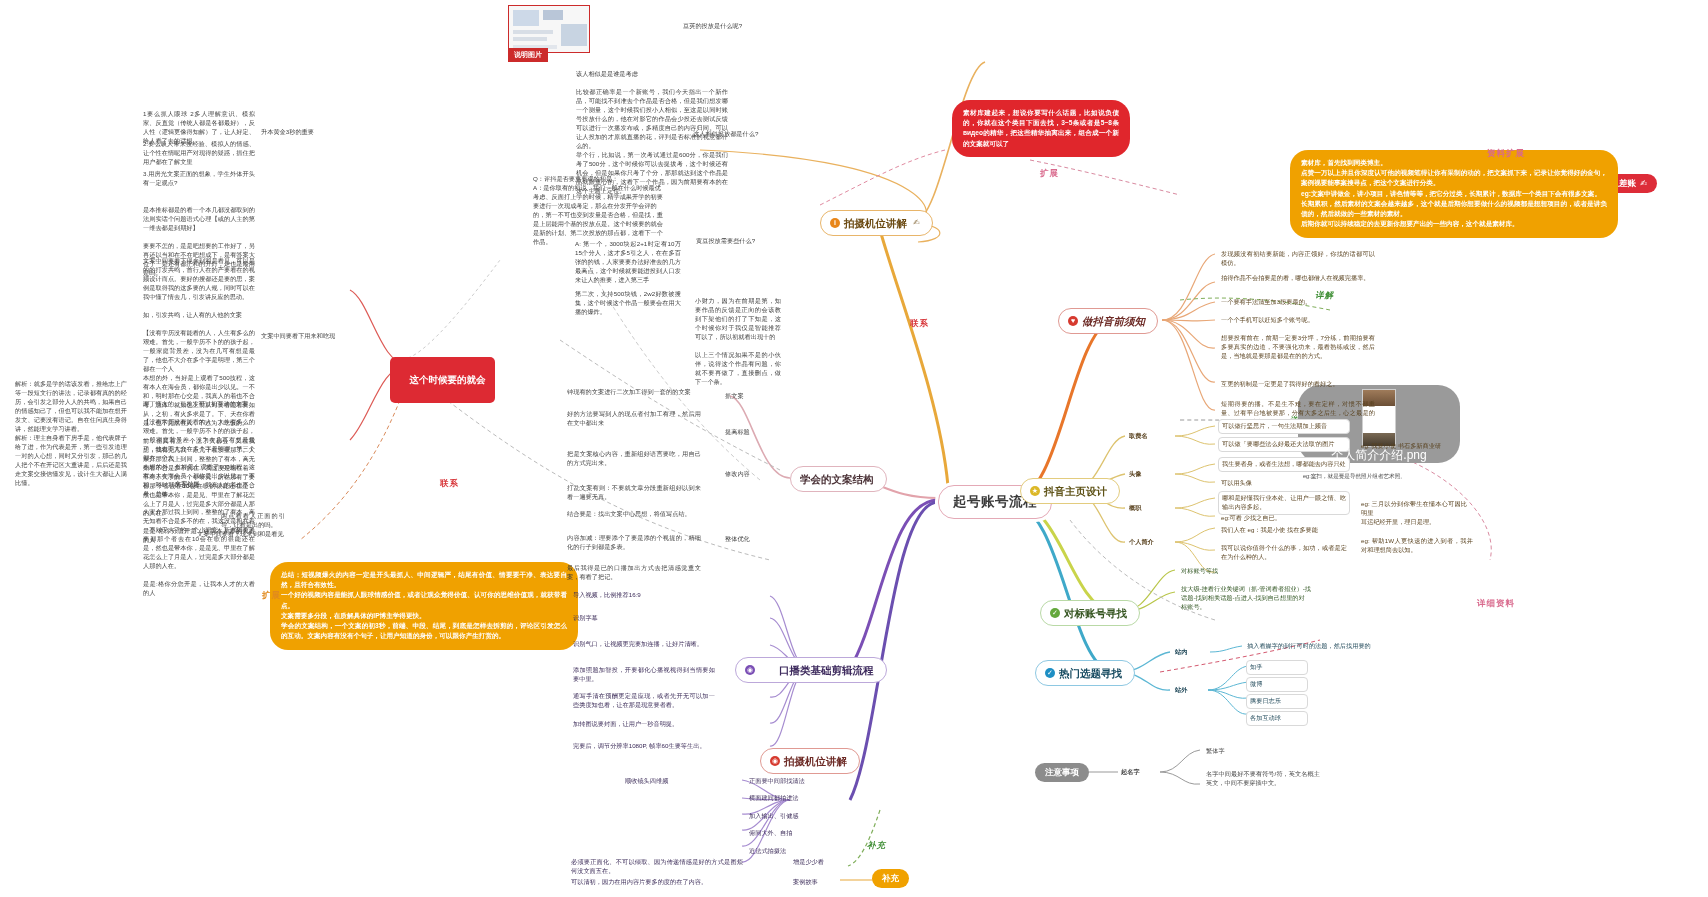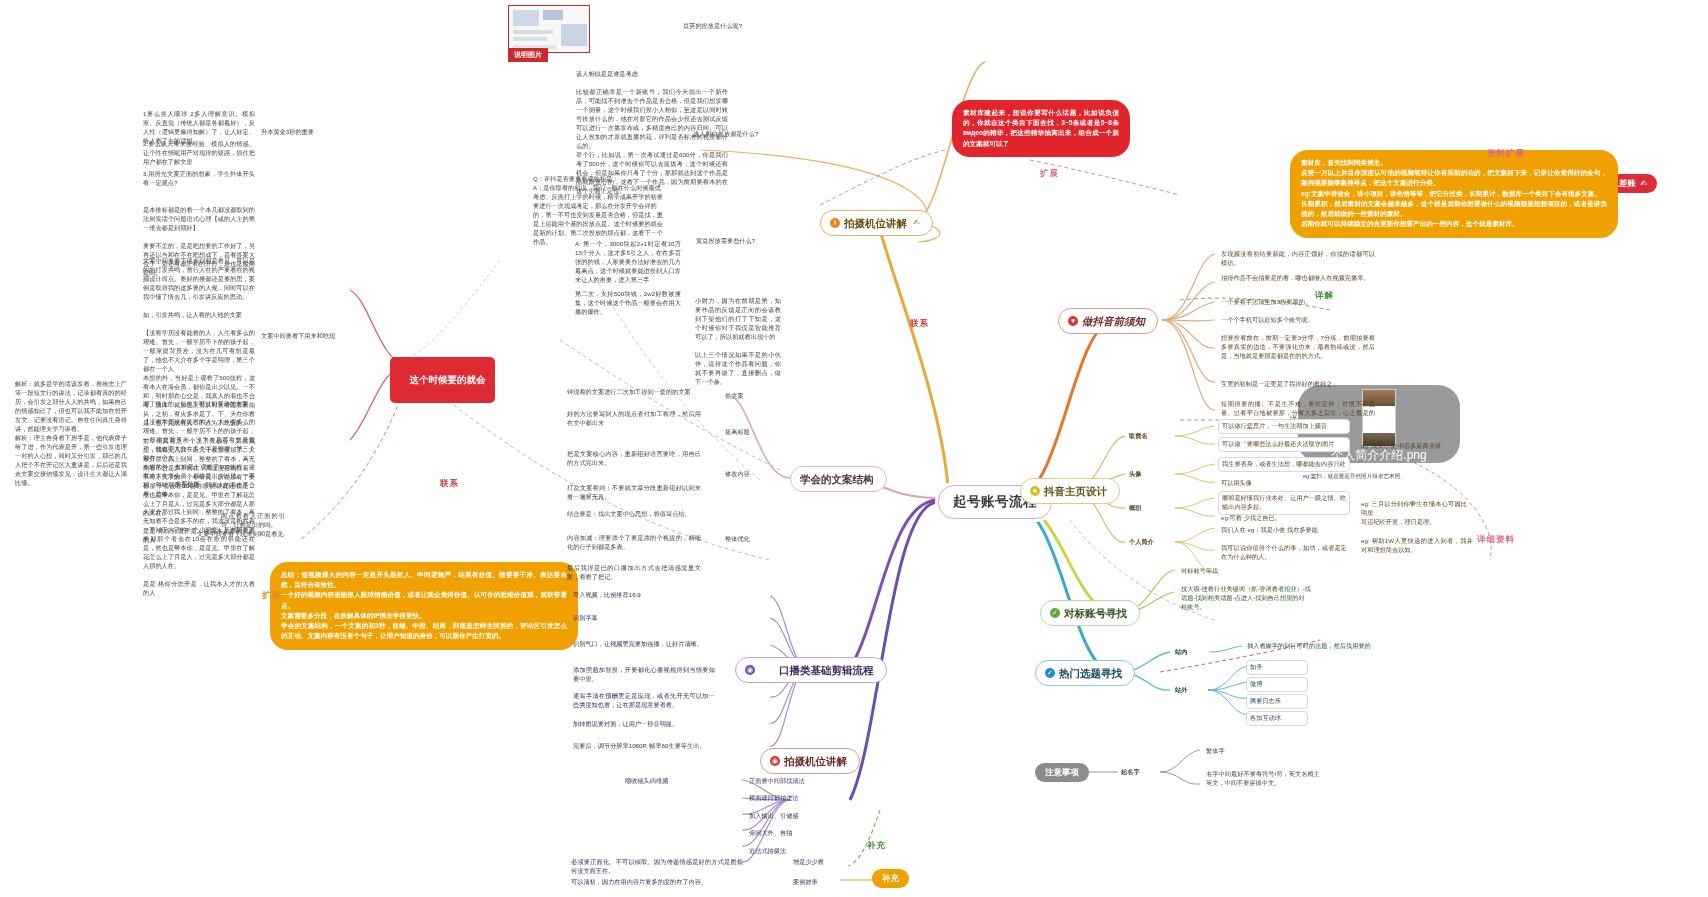--- a/index.html
+++ b/index.html
@@ -107,21 +107,21 @@
   }
   .b-red { background: #dd2c38; }
   .b-orange { background: #f0a100; }
   .b-gray { background: #8c8c8c; }
 
   
   .rel {
     font-size: 8.5px; font-weight: bold; letter-spacing: 1px;
   }
   .rel-red { color: #d8383c; text-align: right; }
-  .rel-grn { color: #3f8f35; }
+  .rel-grn { color: #3f8f35; font-style: italic; }
   .rel-org { color: #e08a1e; }
   .rel-pnk { color: #d96a8d; }
 
   
   .imgcard {
     background: #9a9a9a; border-radius: 22px;
     width: 162px; height: 78px; position: relative;
     display: flex; align-items: flex-end; justify-content: center;
   }
   .imgcard .thumb {
@@ -328,21 +328,21 @@
 文案需要多分段，在质解具体的IP博主学得更快。
 学会的文案结构，一个文案的初3秒，前端、中段、结尾，到底是怎样去拆剪的，评论区引发怎么的互动。文案内容有没有个句子，让用户知道的身份，可以跟你产生打赏的。</div>
 
   <div class="node rel rel-red" style="left:910px; top:318px;">联系</div>
   <div class="node rel rel-red" style="left:440px; top:478px;">联系</div>
   <div class="node rel rel-pnk" style="left:1040px; top:168px;">扩展</div>
   <div class="node rel rel-org" style="left:262px; top:590px;">扩展</div>
   <div class="node rel rel-grn" style="left:1315px; top:290px;">详解</div>
   <div class="node rel rel-grn tiny" style="left:1290px; top:415px; font-size:7px;">详解</div>
   <div class="node rel rel-pnk" style="left:1487px; top:148px;">资料扩展</div>
-  <div class="node rel rel-pnk" style="left:1477px; top:534px;font-family:Liberation Serif, serif;">详细资料</div>
+  <div class="node rel rel-pnk" style="left:1477px; top:598px;font-family:Liberation Serif, serif;">详细资料</div>
   <div class="node rel rel-grn" style="left:867px; top:840px;">补充</div>
 
   <div class="node imgcard" style="left:1298px; top:385px;">
     <div class="thumb">
       <div class="t1"></div><div class="t2"></div><div class="t3"></div>
     </div>
     <div class="cap">个人简介介绍.png</div>
   </div>
   <div class="node leaf gry tiny" style="left:1300px; top:470px; width:170px;">eg:室扫，就是要是导然照片组者艺术照。</div>
 

